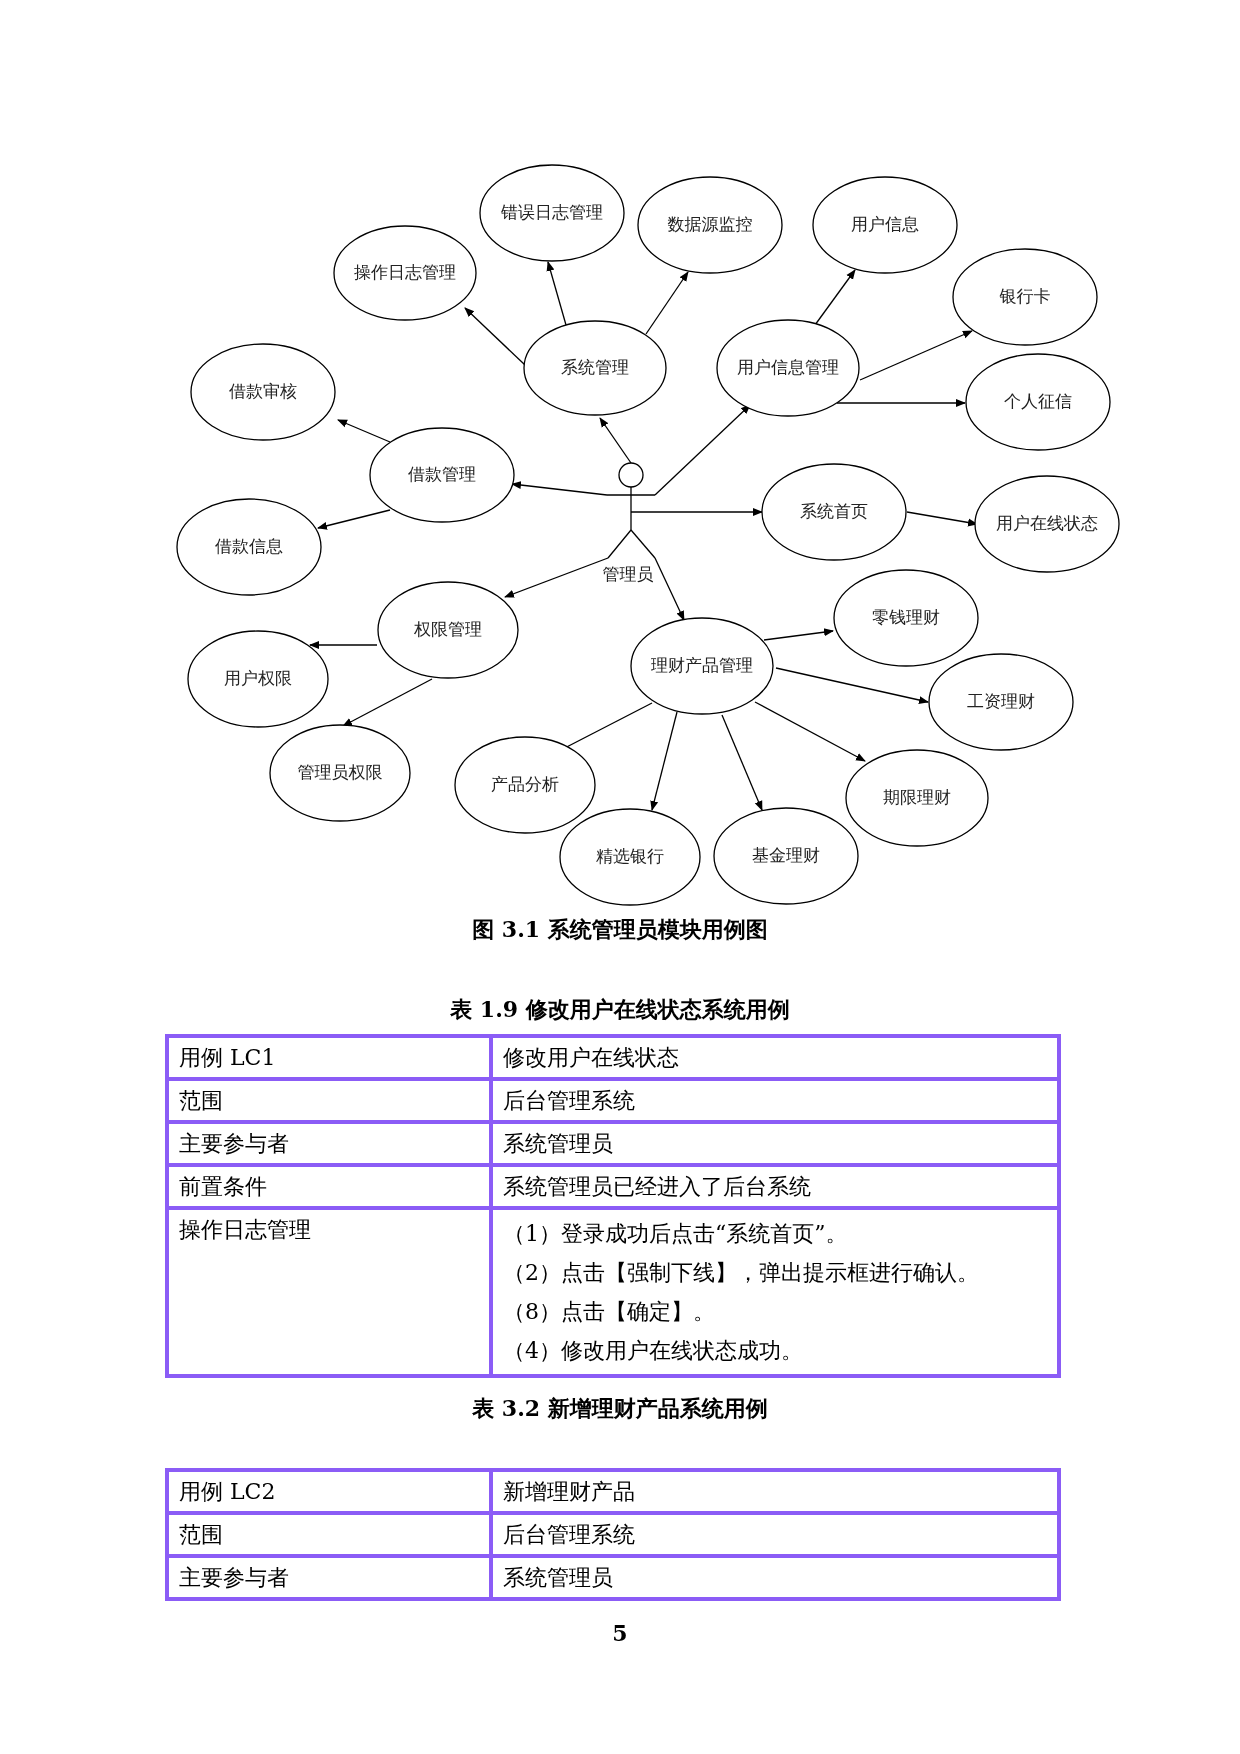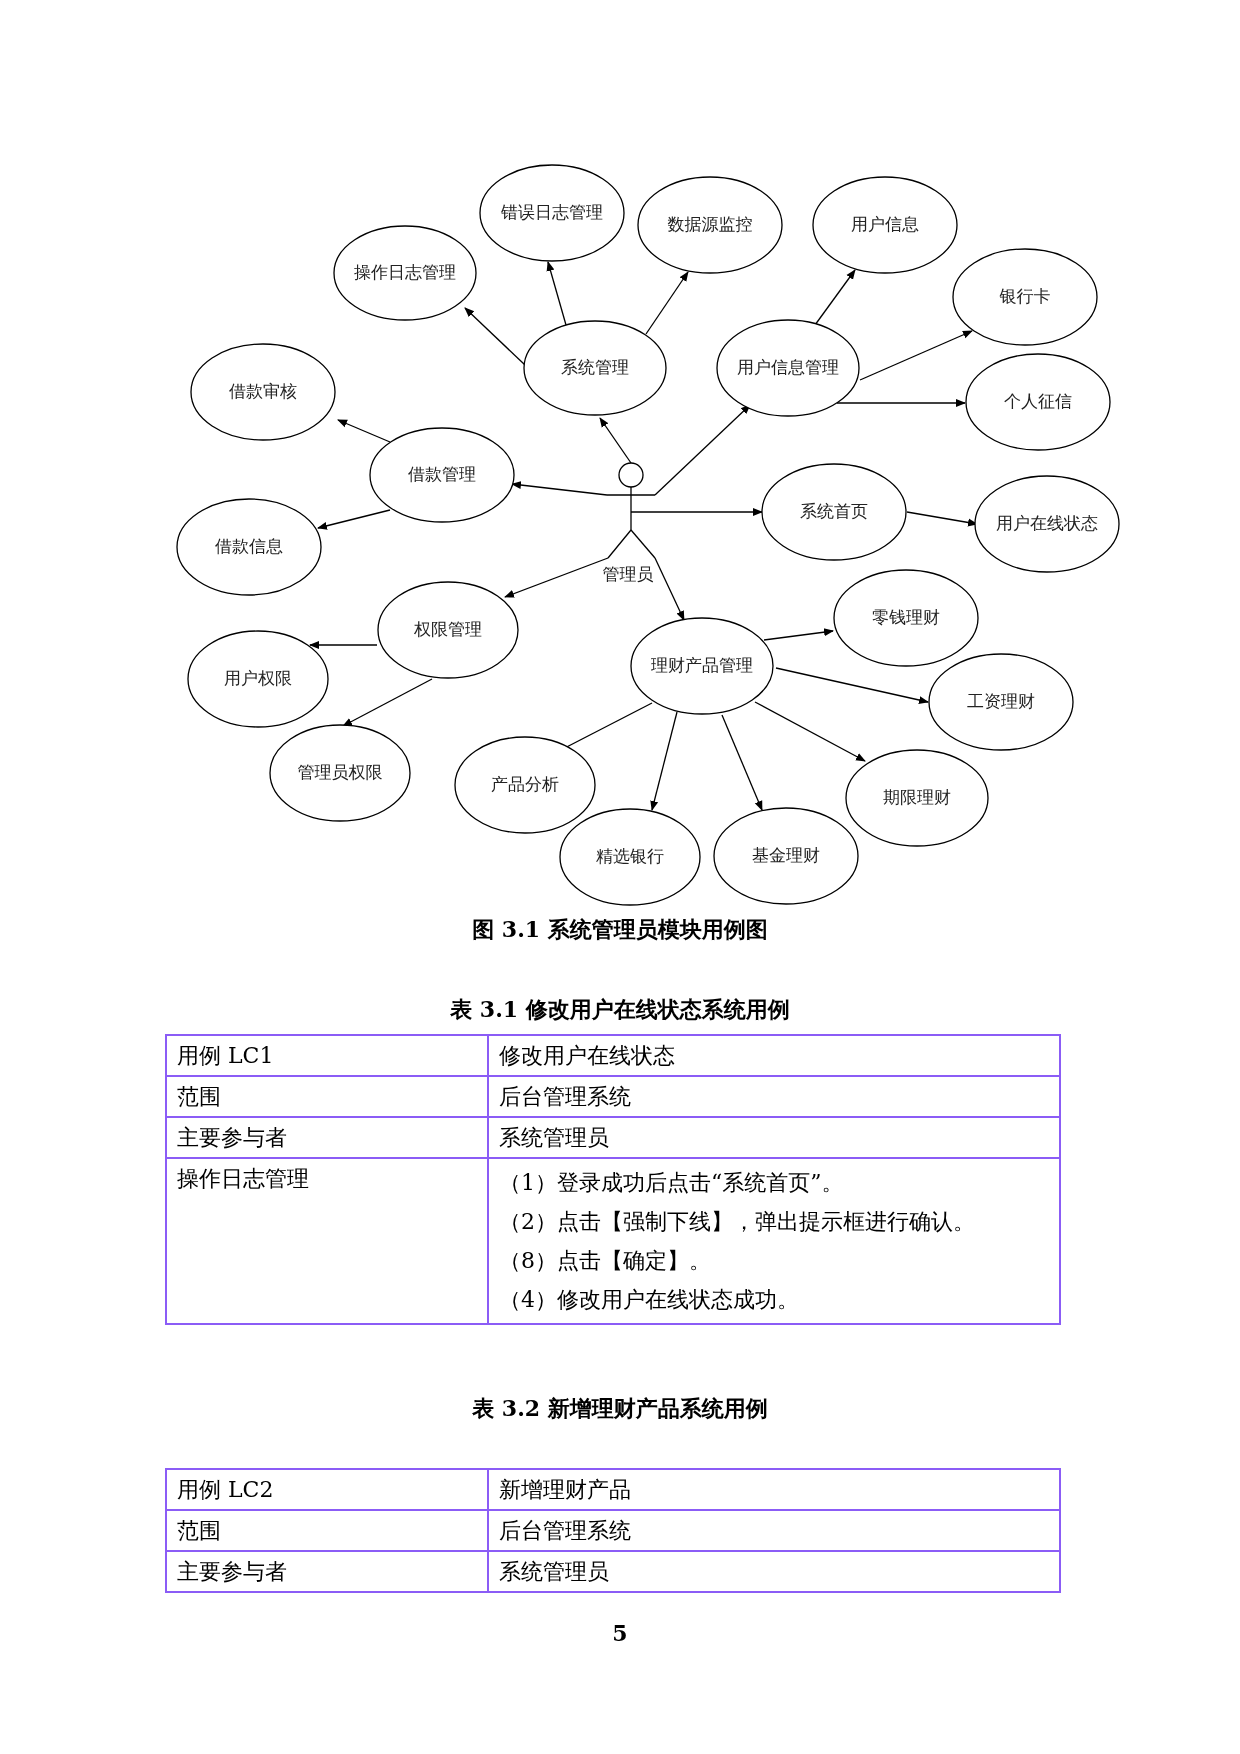--- a/index.html
+++ b/index.html
@@ -2,21 +2,21 @@
 <html><head>
 <meta charset="utf-8">
 <style>
   html, body { margin:0; padding:0; background:#ffffff; }
   body { width:1240px; height:1754px; position:relative; overflow:hidden;
          font-family:"DejaVu Serif", "Liberation Serif", serif; color:#000; }
   #diagram { position:absolute; left:0; top:0; width:1240px; height:920px; }
   .ell-label { font-family:"DejaVu Sans","Liberation Sans",sans-serif; font-size:17px; fill:#222; }
   .caption { position:absolute; left:0; width:1240px; text-align:center; font-size:22px; font-weight:bold; }
   table.uc { position:absolute; left:165px; width:896px; border-collapse:collapse; font-size:22px; }
-  table.uc td { border:2px solid #8b5cf6; padding:4px 10px; vertical-align:top; height:31px; line-height:31px; }
+  table.uc td { border:4px solid #8b5cf6; padding:4px 10px; vertical-align:top; height:31px; line-height:31px; }
   table.uc td.k { width:300px; }
   .step { display:block; line-height:39px; }
   .pagenum { position:absolute; left:0; width:1240px; text-align:center; top:1620px; font-size:22px; font-weight:bold; }
 </style>
 </head>
 <body>
 
 <svg id="diagram" viewBox="0 0 1240 920" xmlns="http://www.w3.org/2000/svg">
   <defs>
     <marker id="arr" markerWidth="10" markerHeight="10" refX="9" refY="5" orient="auto" markerUnits="userSpaceOnUse">
@@ -113,34 +113,38 @@
     <text class="ell-label" x="917" y="798">期限理财</text>
     <text class="ell-label" x="786" y="856">基金理财</text>
     <text class="ell-label" x="630" y="857">精选银行</text>
     <text class="ell-label" x="525" y="785">产品分析</text>
     <text class="ell-label" x="628" y="575">管理员</text>
   </g>
 </svg>
 
 <div class="caption" style="top:915px;">图 3.1 系统管理员模块用例图</div>
 
-<div class="caption" style="top:995px;">表 3.1 修改用户在线状态系统用例</div>
+<div class="caption" style="top:995px;">表 1.9 修改用户在线状态系统用例</div>
 <table class="uc" style="top:1034px;">
   <tbody>
       <tr>
         <td class="k">用例 LC1</td>
         <td>修改用户在线状态</td>
       </tr>
   <tr>
         <td class="k">范围</td>
         <td>后台管理系统</td>
       </tr>
   <tr>
         <td class="k">主要参与者</td>
         <td>系统管理员</td>
+      </tr>
+  <tr>
+        <td class="k">前置条件</td>
+        <td>系统管理员已经进入了后台系统</td>
       </tr>
   <tr>
     <td class="k">操作日志管理</td>
     <td>
       <span class="step">（1）登录成功后点击“系统首页”。</span>
       <span class="step">（2）点击【强制下线】，弹出提示框进行确认。</span>
       <span class="step">（8）点击【确定】。</span>
       <span class="step">（4）修改用户在线状态成功。</span>
     </td>
   </tr>

